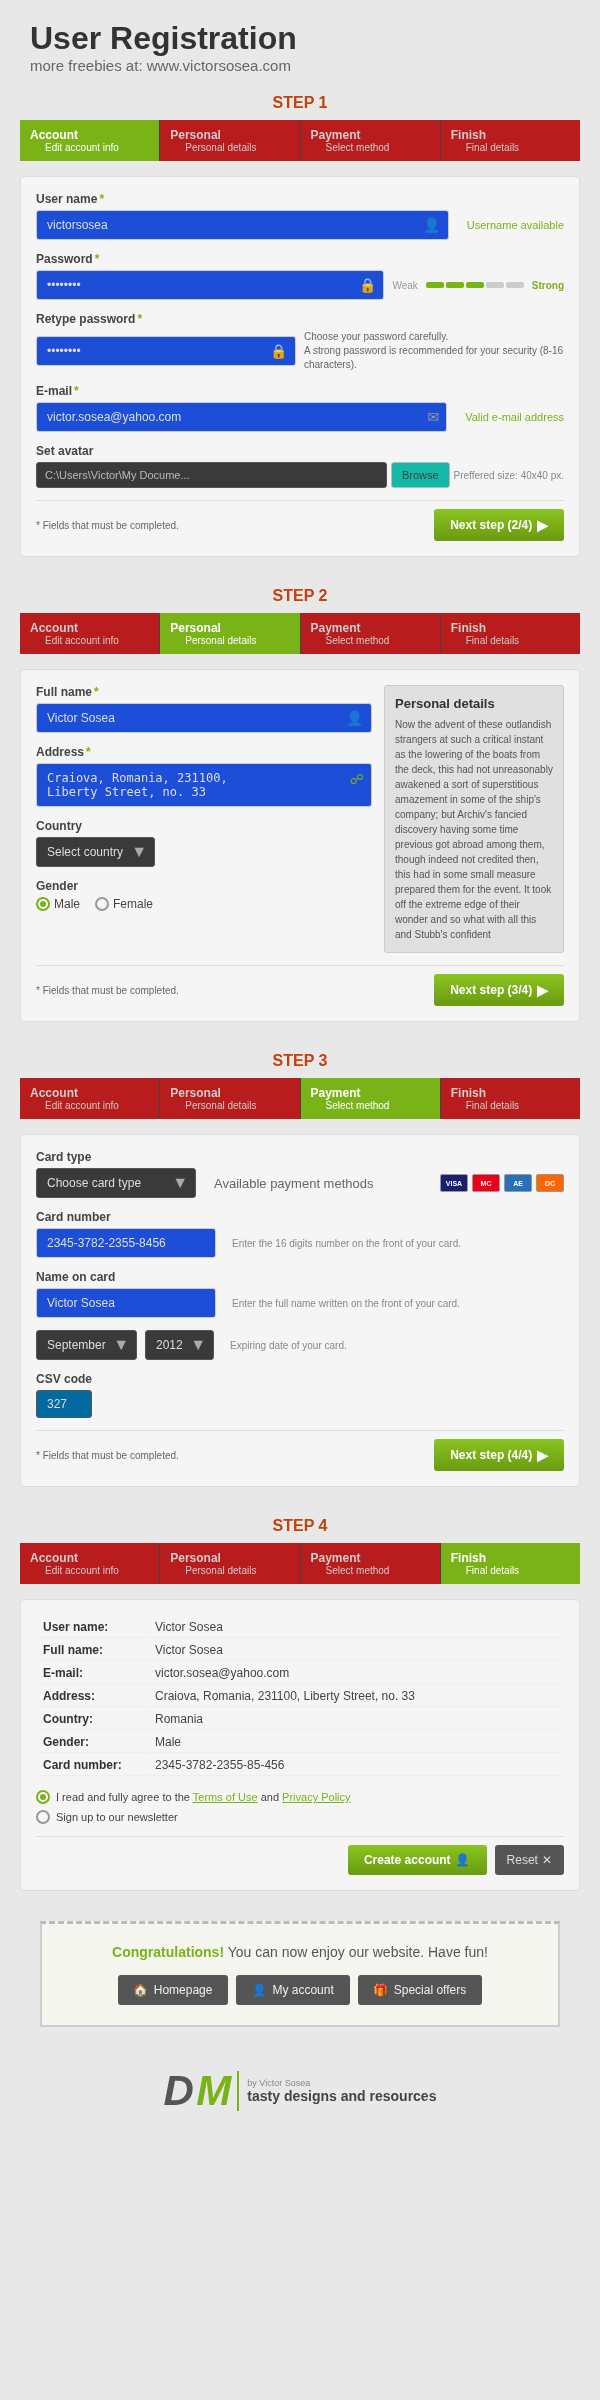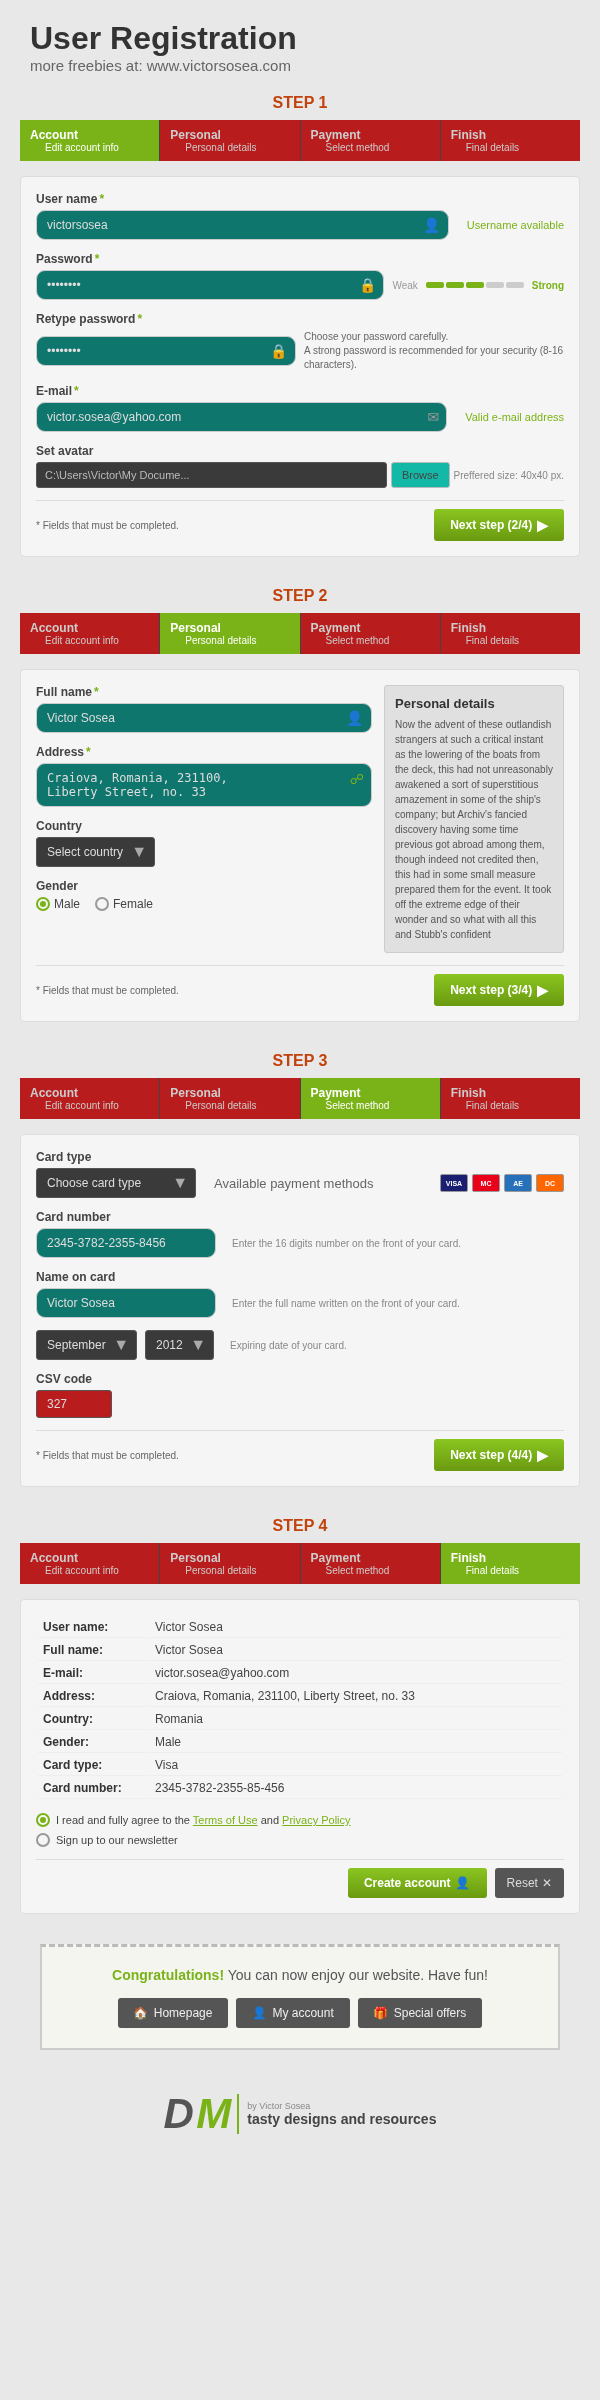--- a/index.html
+++ b/index.html
@@ -96,22 +96,22 @@
     
     .input-wrapper {
       position: relative;
       display: flex;
       align-items: center;
     }
     .text-input {
       width: 100%;
       padding: 7px 35px 7px 10px;
       border: 1px solid #ccc;
-      border-radius: 9px;
-      background: #0f766e;
+      border-radius: 3px;
+      background: #1d4ed8;
       color: #ddd;
       font-size: 12px;
     }
     .input-icon {
       position: absolute;
       right: 8px;
       color: #999;
       font-size: 14px;
     }
     .input-valid {
@@ -327,26 +327,26 @@
       gap: 8px;
     }
 
     .csv-row {
       display: flex;
       align-items: center;
       gap: 8px;
     }
     .csv-value {
       padding: 6px 10px;
-      background: #b91c1c;
+      background: #0369a1;
       color: #ddd;
       font-size: 12px;
       border: 1px solid #555;
       border-radius: 3px;
-      width: 76px;
+      width: 56px;
     }
 
     
     .summary-table {
       width: 100%;
       margin-bottom: 12px;
     }
     .summary-table tr td {
       padding: 3px 5px;
       font-size: 12px;
@@ -834,24 +834,20 @@
       </tr>
       <tr>
         <td>Country:</td>
         <td>Romania</td>
       </tr>
       <tr>
         <td>Gender:</td>
         <td>Male</td>
       </tr>
       <tr>
-        <td>Card type:</td>
-        <td>Visa</td>
-      </tr>
-      <tr>
         <td>Card number:</td>
         <td>2345-3782-2355-85-456</td>
       </tr>
     </tbody>
       </table>
 
     <div class="terms-row">
       <div class="radio-dot checked"></div>
       <label>
         <span>I read and fully agree to the</span>

